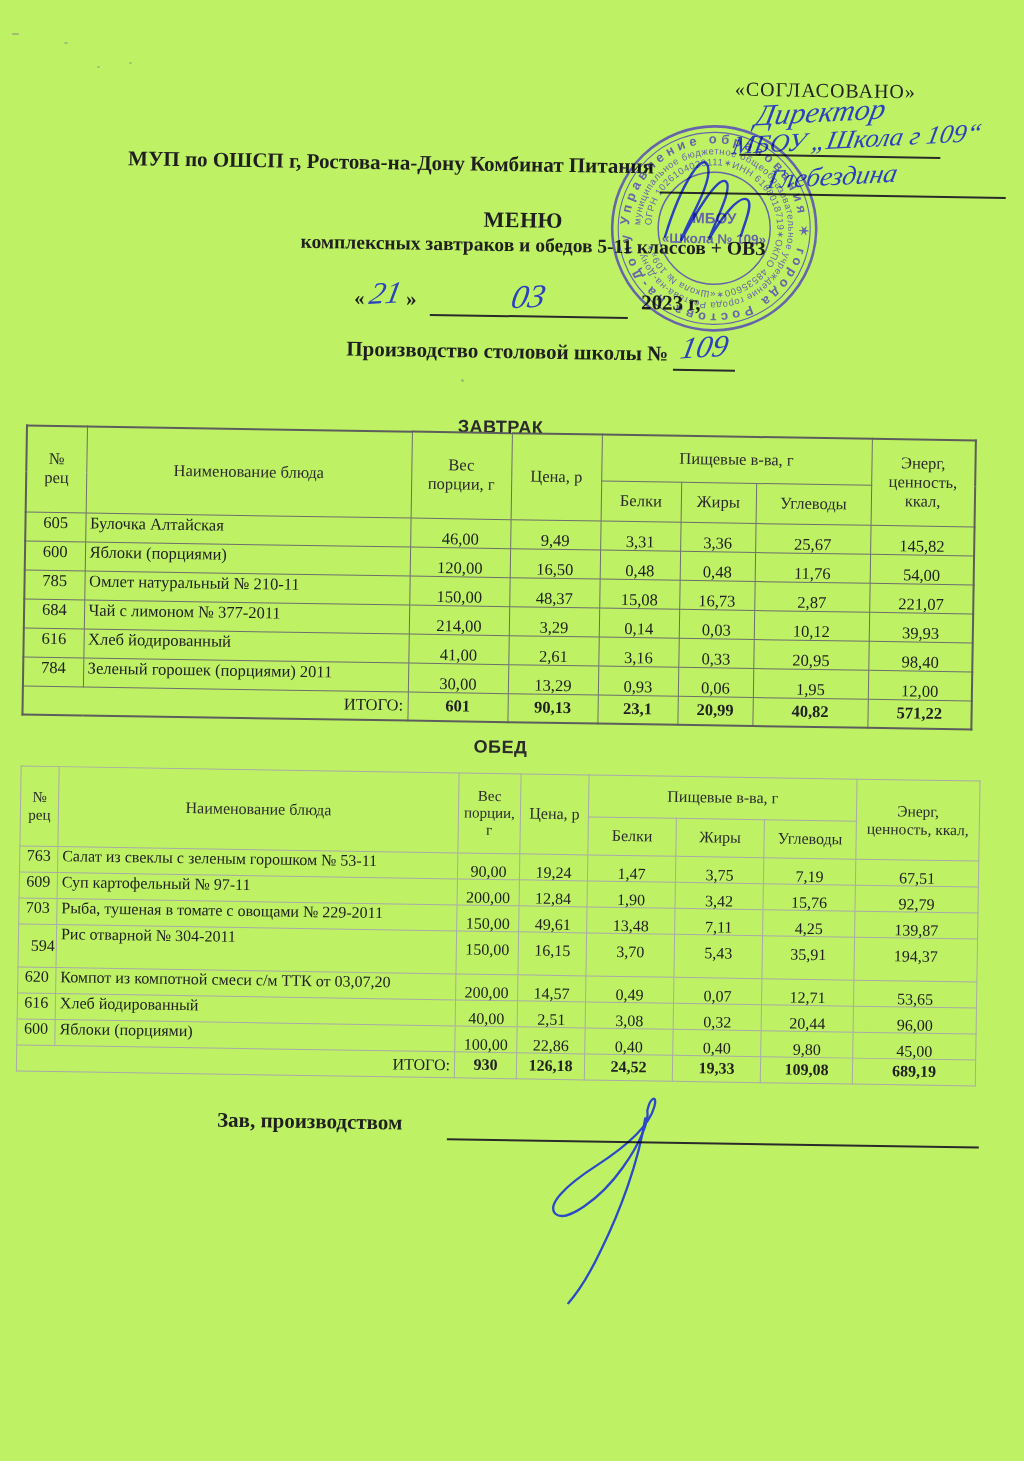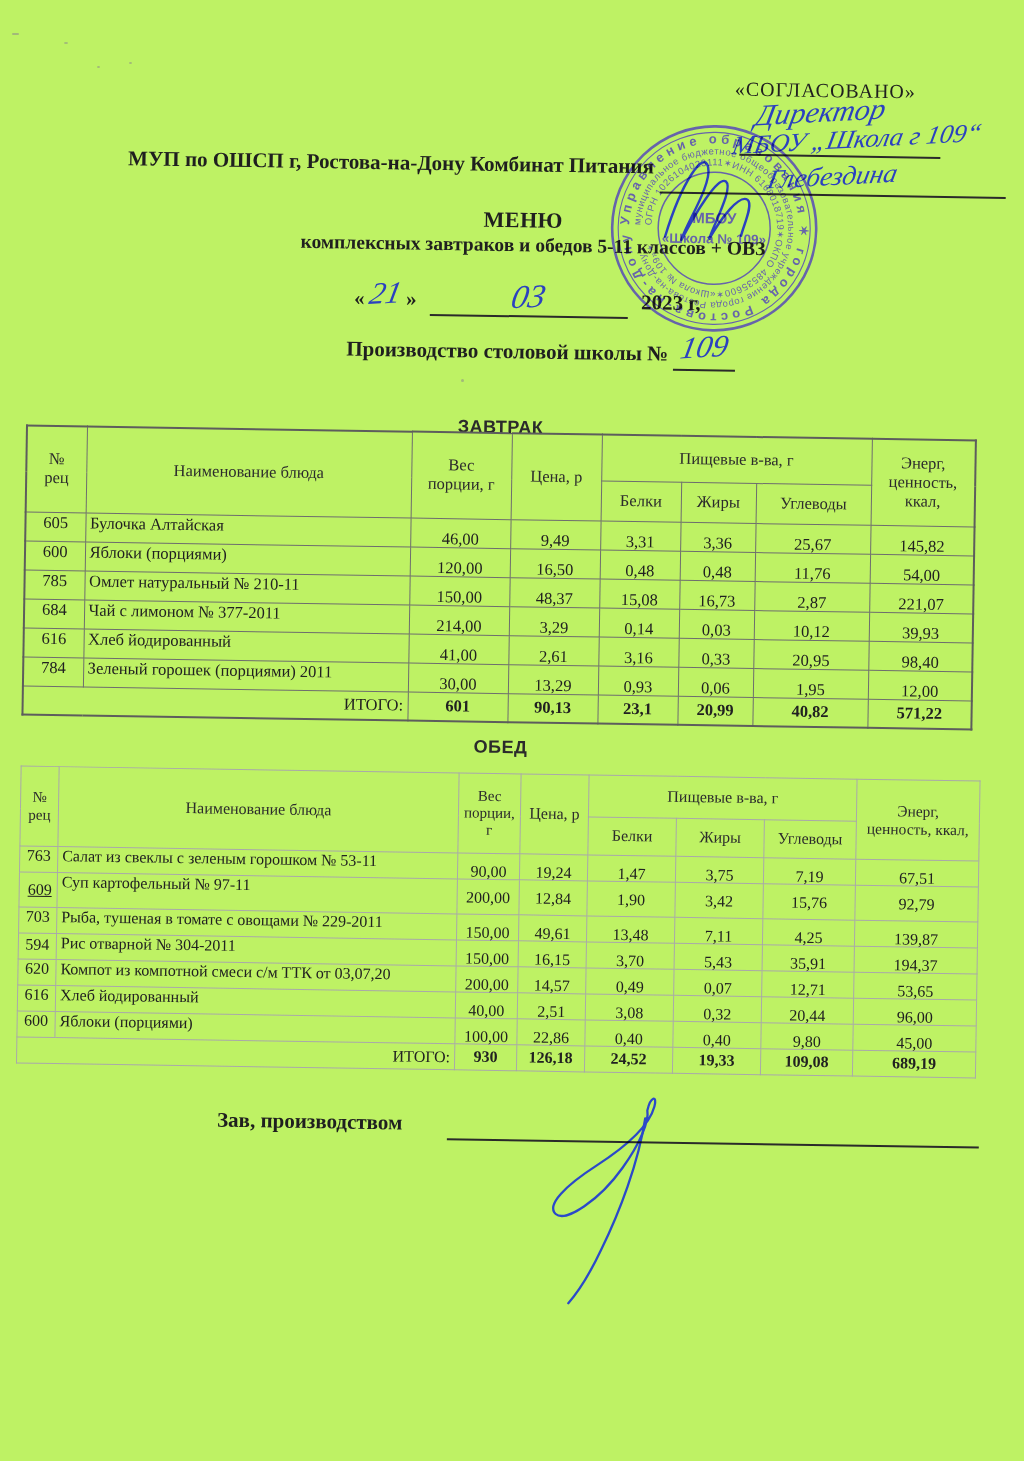--- a/index.html
+++ b/index.html
@@ -262,41 +262,41 @@
         <td class="num-cell" style="padding:0;">763</td>
         <td class="name-cell" style="padding-left:4px;">Салат из свеклы с зеленым горошком № 53-11</td>
         <td class="val-cell"><span class="shift-lu">90,00</span></td>
         <td class="val-cell"><span class="shift-lu">19,24</span></td>
         <td class="val-cell"><span class="shift-lu">1,47</span></td>
         <td class="val-cell"><span class="shift-lu">3,75</span></td>
         <td class="val-cell"><span class="shift-lu">7,19</span></td>
         <td class="val-cell"><span class="shift-lu">67,51</span></td>
       </tr>
       <tr style="height:26px">
-        <td class="num-cell" style="padding:8px;text-decoration:underline;">609</td>
+        <td class="num-cell" style="padding:0;">609</td>
         <td class="name-cell" style="padding-left:4px;">Суп картофельный № 97-11</td>
         <td class="val-cell"><span class="shift-lu">200,00</span></td>
         <td class="val-cell"><span class="shift-lu">12,84</span></td>
         <td class="val-cell"><span class="shift-lu">1,90</span></td>
         <td class="val-cell"><span class="shift-lu">3,42</span></td>
         <td class="val-cell"><span class="shift-lu">15,76</span></td>
         <td class="val-cell"><span class="shift-lu">92,79</span></td>
       </tr>
       <tr style="height:26px">
         <td class="num-cell" style="padding:0;margin-left:36px;">703</td>
         <td class="name-cell" style="padding-left:4px;">Рыба, тушеная в томате с овощами № 229-2011</td>
         <td class="val-cell"><span class="shift-lu">150,00</span></td>
         <td class="val-cell"><span class="shift-lu">49,61</span></td>
         <td class="val-cell"><span class="shift-lu">13,48</span></td>
         <td class="val-cell"><span class="shift-lu">7,11</span></td>
         <td class="val-cell"><span class="shift-lu">4,25</span></td>
         <td class="val-cell"><span class="shift-lu">139,87</span></td>
       </tr>
       <tr style="height:26px">
-        <td class="num-cell" style="padding:2px;">594</td>
+        <td class="num-cell" style="padding:12px;">594</td>
         <td class="name-cell" style="padding-left:4px;">Рис отварной № 304-2011</td>
         <td class="val-cell"><span class="shift-lu">150,00</span></td>
         <td class="val-cell"><span class="shift-lu">16,15</span></td>
         <td class="val-cell"><span class="shift-lu">3,70</span></td>
         <td class="val-cell"><span class="shift-lu">5,43</span></td>
         <td class="val-cell"><span class="shift-lu">35,91</span></td>
         <td class="val-cell"><span class="shift-lu">194,37</span></td>
       </tr>
       <tr style="height:26px">
         <td class="num-cell" style="padding:0;">620</td>

